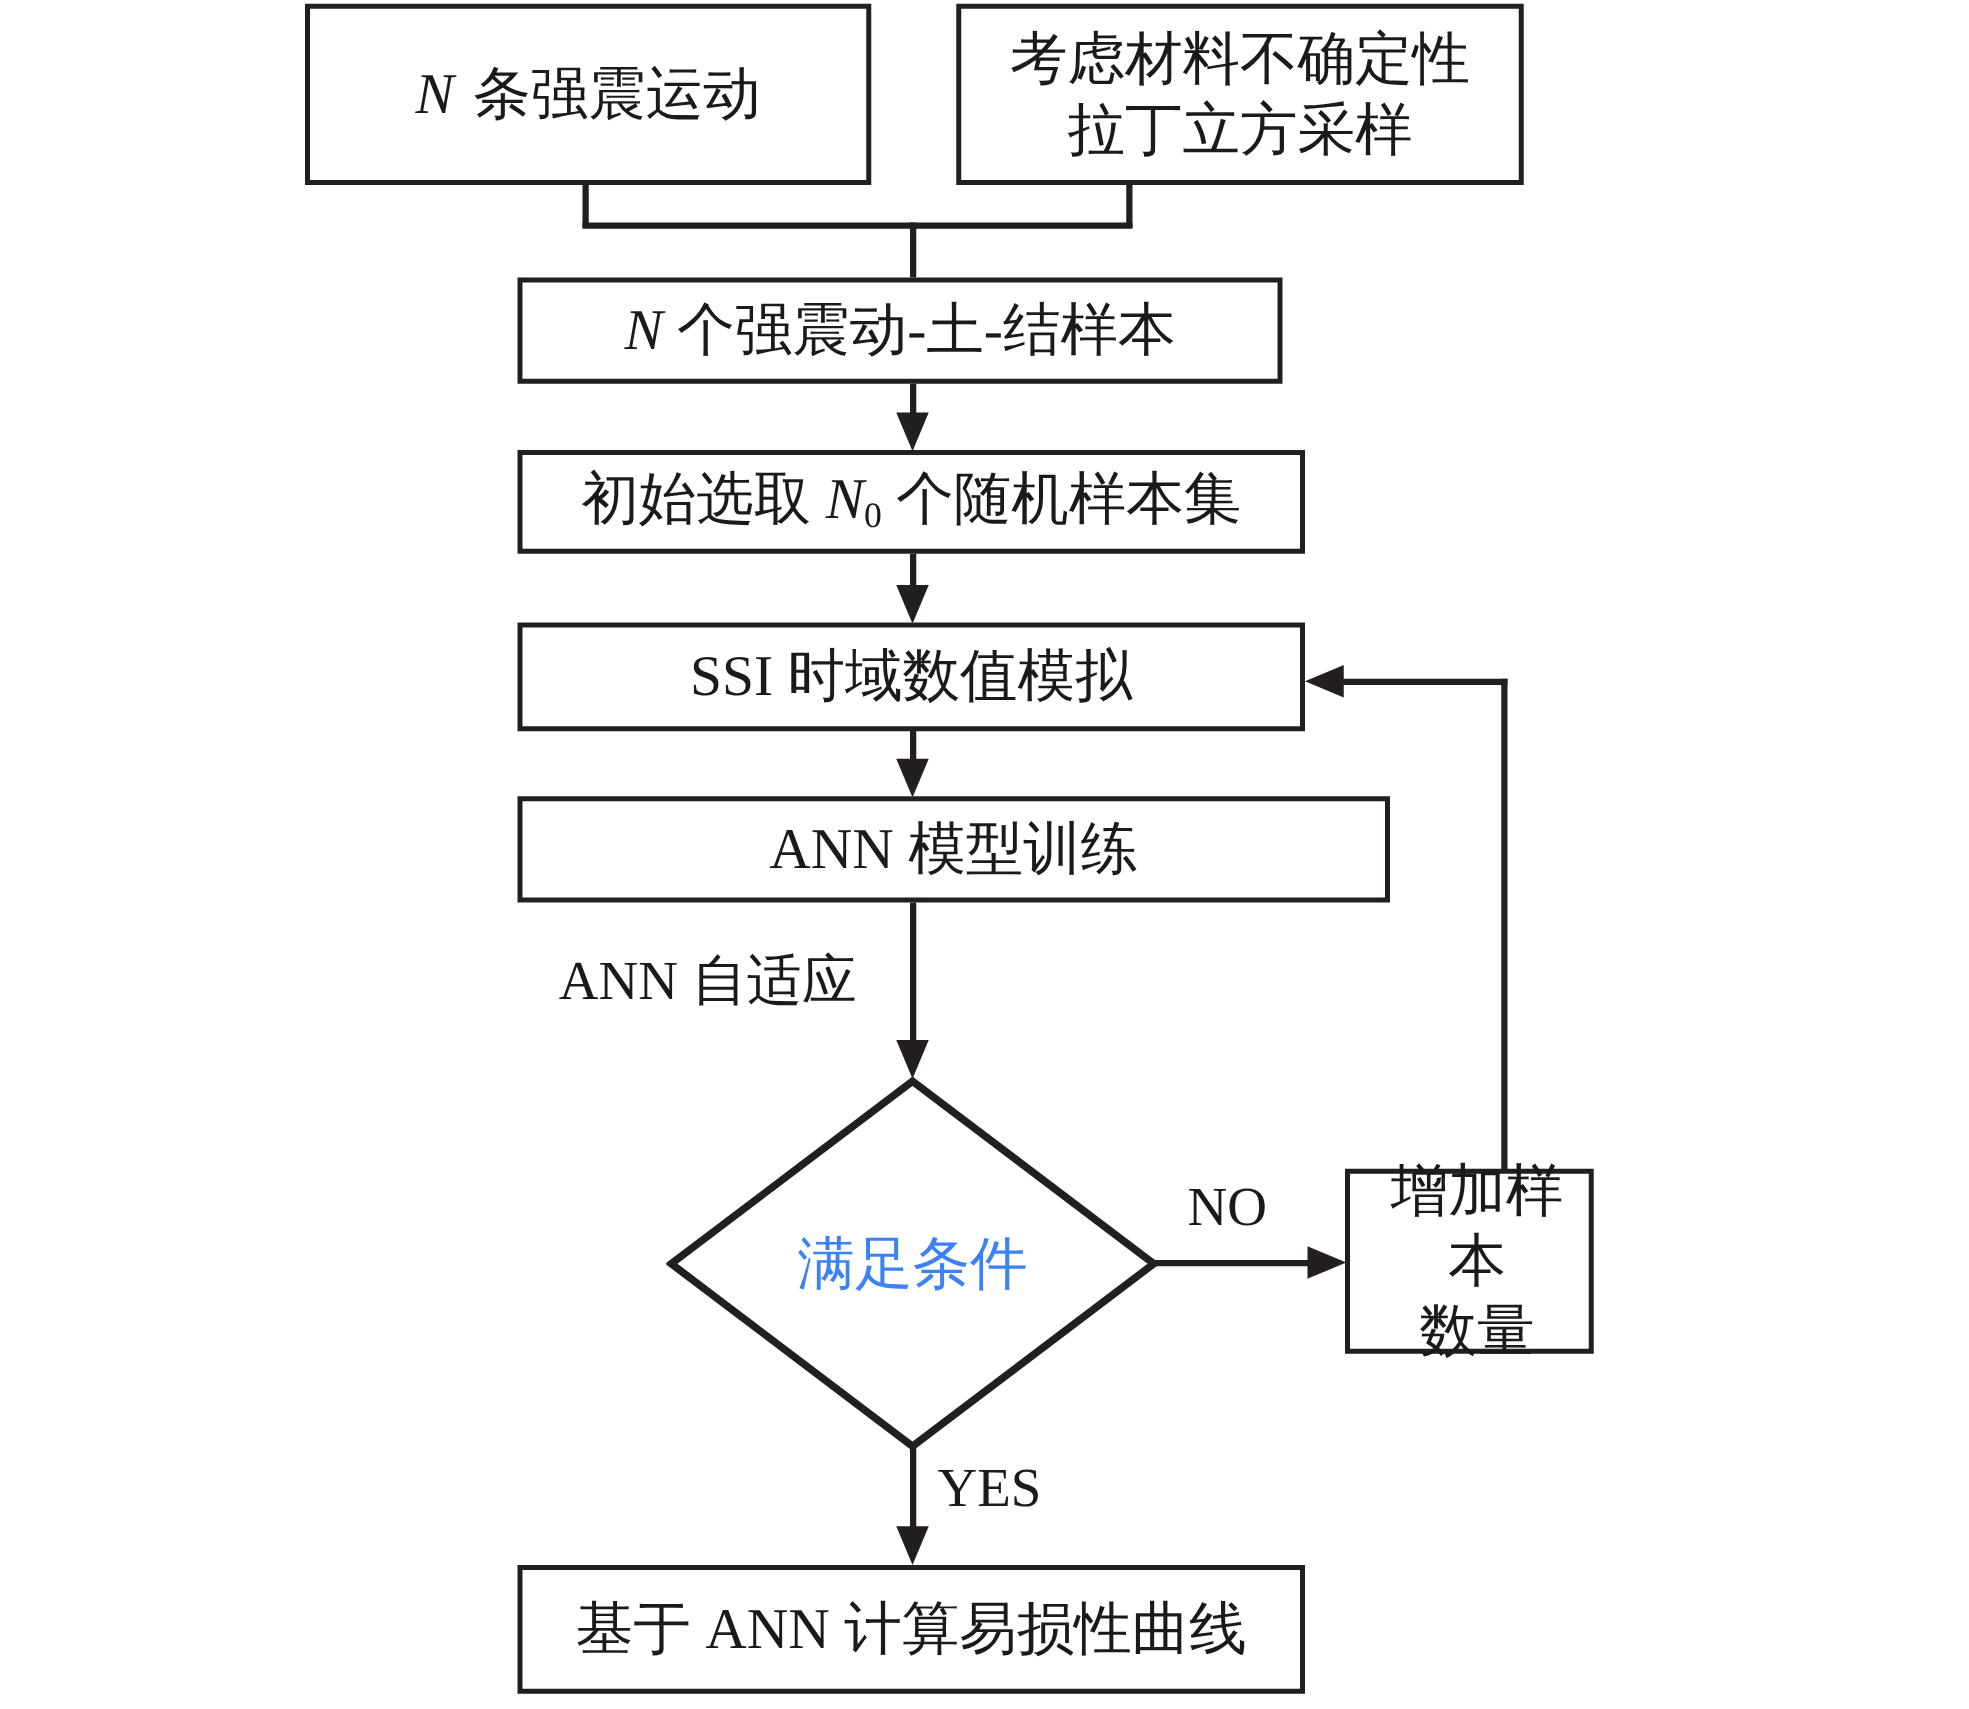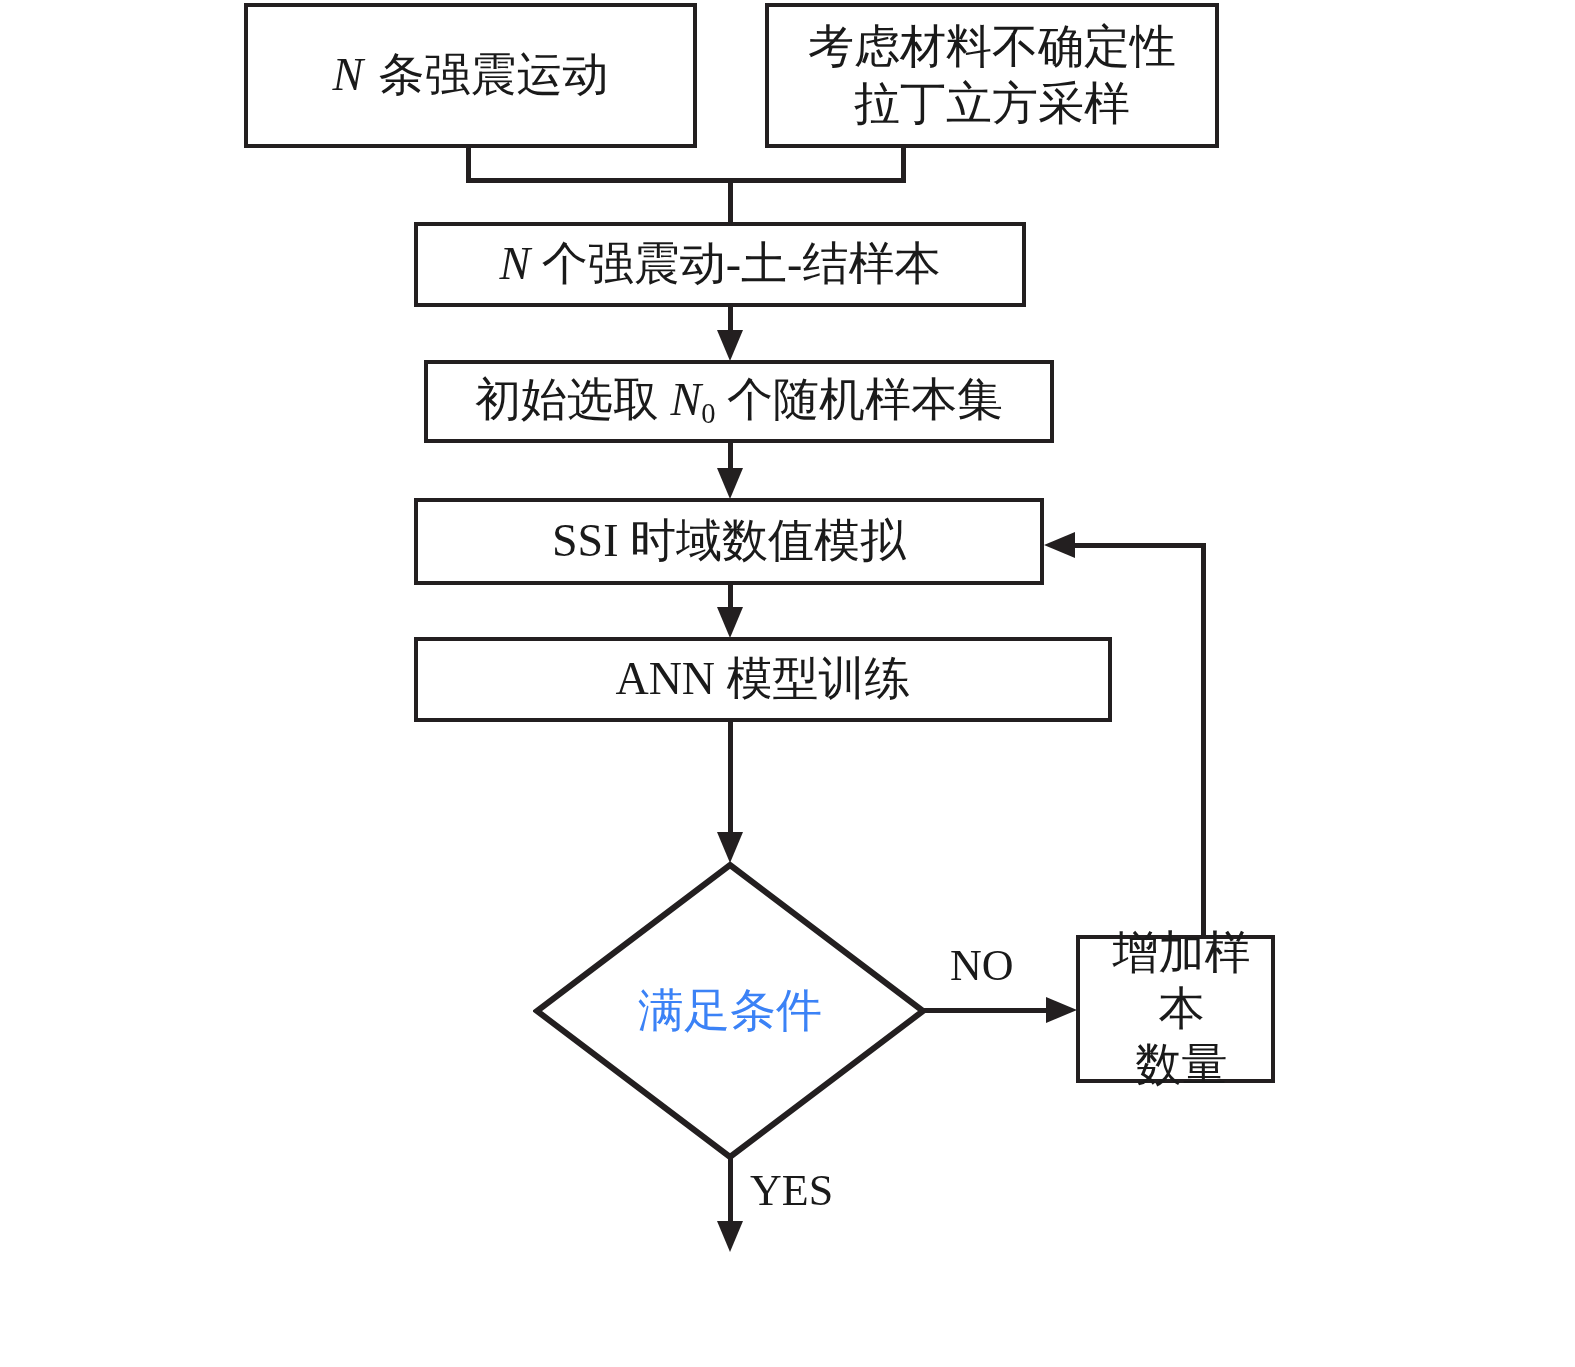--- a/index.html
+++ b/index.html
@@ -112,40 +112,41 @@
   <div class="ln" style="left:466px; top:178px; width:440px; height:5px;"></div>
   <div class="ln" style="left:728px; top:178px; width:5px; height:46px;"></div>
 
   <div class="node fs-main" style="left:414px; top:222px; width:612px; height:85px;">
     <span class="txt"><i class="ital">N</i><span> 个强震动-土-结样本</span></span>
   </div>
 
   <div class="ln" style="left:728px; top:307px; width:5px; height:30px;"></div>
   <div class="arrow-down" style="left:717px; top:330px;"></div>
 
-  <div class="node fs-main" style="left:414px; top:360px; width:630px; height:83px;margin-left:10px;">
+  <div class="node fs-main" style="left:414px; top:360px; width:630px; height:83px;">
     <span class="txt"><span>初始选取 </span><i class="ital">N</i><span class="sub">0</span><span> 个随机样本集</span></span>
   </div>
 
   <div class="ln" style="left:728px; top:443px; width:5px; height:32px;"></div>
   <div class="arrow-down" style="left:717px; top:468px;"></div>
 
   <div class="node fs-main" style="left:414px; top:498px; width:630px; height:87px;">
     <span class="txt">SSI 时域数值模拟</span>
   </div>
 
   <div class="ln" style="left:728px; top:583px; width:5px; height:30px;"></div>
   <div class="arrow-down" style="left:717px; top:607px;"></div>
 
   <div class="node fs-main" style="left:414px; top:637px; width:698px; height:85px;">
     <span class="txt">ANN 模型训练</span>
   </div>
 
   <div class="ln" style="left:728px; top:722px; width:5px; height:116px;"></div>
   <div class="arrow-down" style="left:717px; top:832px;"></div>
+  <div class="edge-label" style="left:447px; top:755px;">ANN 自适应</div>
 
   <div class="diamond" style="left:533px; top:861px; width:394px; height:300px;">
     <svg width="394" height="300" viewBox="0 0 394 300">
       <polygon points="197,4 390,150 197,296 4,150" fill="#ffffff" stroke="#231f20" stroke-width="6" stroke-linejoin="miter"></polygon>
     </svg>
     <div class="dlabel">满足条件</div>
   </div>
 
   <div class="ln" style="left:923px; top:1008px; width:130px; height:5px;"></div>
   <div class="arrow-right" style="left:1046px; top:997px;"></div>
@@ -157,14 +158,17 @@
   </div>
 
   <div class="ln" style="left:1201px; top:543px; width:5px; height:394px;"></div>
   <div class="ln" style="left:1070px; top:543px; width:136px; height:5px;"></div>
   <div class="arrow-left" style="left:1044px; top:532px;"></div>
 
   <div class="ln" style="left:728px; top:1157px; width:5px; height:70px;"></div>
   <div class="arrow-down" style="left:717px; top:1221px;"></div>
   <div class="edge-label" style="left:750px; top:1165px;">YES</div>
 
+  <div class="node fs-main" style="left:414px; top:1252px; width:630px; height:103px;">
+    <span class="txt">基于 ANN 计算易损性曲线</span>
+  </div>
 
 </div>
 
 </body></html>

